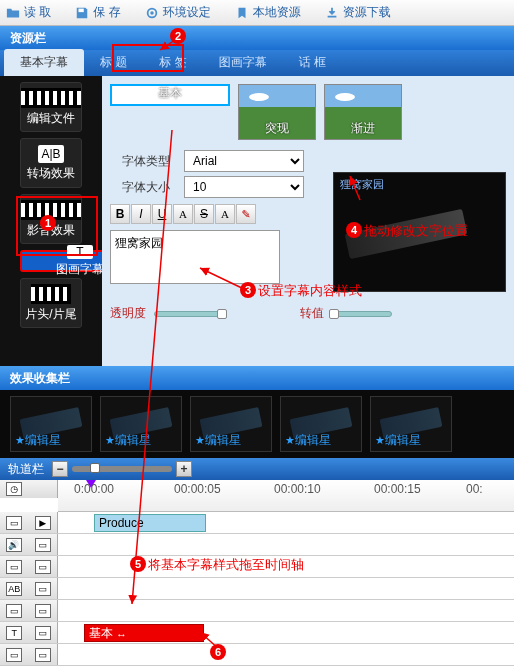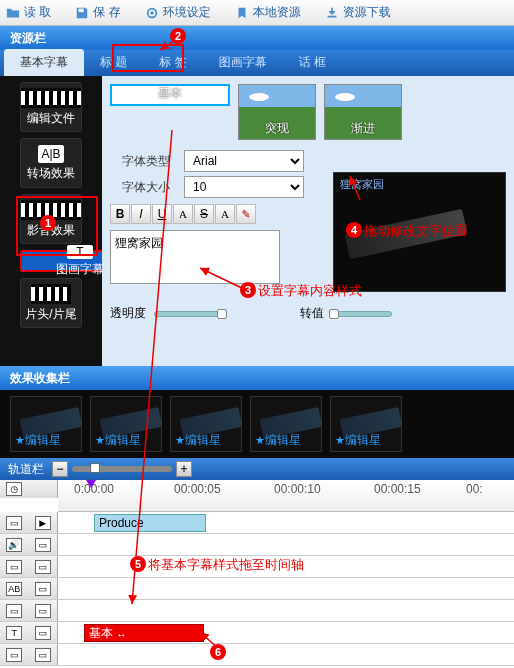--- a/index.html
+++ b/index.html
@@ -39,27 +39,27 @@
 .sel{width:120px}
 .toolbtns{display:flex;gap:1px;margin:6px 0}
 .tbtn{width:20px;height:20px;border:1px solid #bbb;background:linear-gradient(#fff,#ddd);display:flex;align-items:center;justify-content:center;cursor:pointer;font-size:11px;font-family:serif}
 .tbox{width:170px;height:54px;border:1px solid #999;background:#fff;padding:4px;resize:none}
 
 .preview{position:absolute;right:8px;top:96px;width:173px;height:120px;background:#0a0a0a;border:1px solid #333;overflow:hidden}
 .preview .reel{position:absolute;left:12px;top:48px;width:120px;height:26px;background:linear-gradient(90deg,#222,#444);transform:rotate(-12deg);border-radius:3px}
 .preview .ptxt{position:absolute;left:6px;top:4px;color:#8bf;font-size:11px}
 
 .sliderrow{display:flex;align-items:center;gap:8px;margin-top:18px}
-.sliderrow label{color:#000000}
+.sliderrow label{color:#b91c1c}
 .slider{flex:0 0 70px;height:6px;background:#9cc;border-radius:3px;border:1px solid #7aa;position:relative}
 .slider .knob{position:absolute;right:-4px;top:-3px;width:10px;height:10px;background:#fff;border:1px solid #888;border-radius:2px}
 
 
 .fxbin{height:68px;background:#0a0a0a;display:flex;gap:8px;padding:6px 10px}
-.fxitem{width:72px;height:56px;background:#111;border:1px solid #333;position:relative;cursor:pointer}
+.fxitem{width:82px;height:56px;background:#111;border:1px solid #333;position:relative;cursor:pointer}
 .fxitem .reel{position:absolute;left:10px;top:16px;width:60px;height:20px;background:linear-gradient(90deg,#1a2a3a,#243848);transform:rotate(-12deg);border-radius:2px}
 .fxitem .star{position:absolute;left:4px;bottom:2px;color:#2da0ff;font-size:11px}
 
 
 .tlhdr{height:22px;background:linear-gradient(#3a8ae0,#1a5cb0);display:flex;align-items:center;color:#fff;padding:0 8px;gap:8px}
 .tlzoom{display:flex;align-items:center;gap:4px}
 .zbtn{width:16px;height:16px;background:linear-gradient(#f8f8f8,#ccc);border:1px solid #888;display:flex;align-items:center;justify-content:center;cursor:pointer;color:#333;font-weight:bold}
 .zbar{width:100px;height:6px;background:#888;border-radius:3px;position:relative}
 .zbar .k{position:absolute;left:18px;top:-3px;width:10px;height:10px;background:#fff;border:1px solid #666;border-radius:2px}
 

